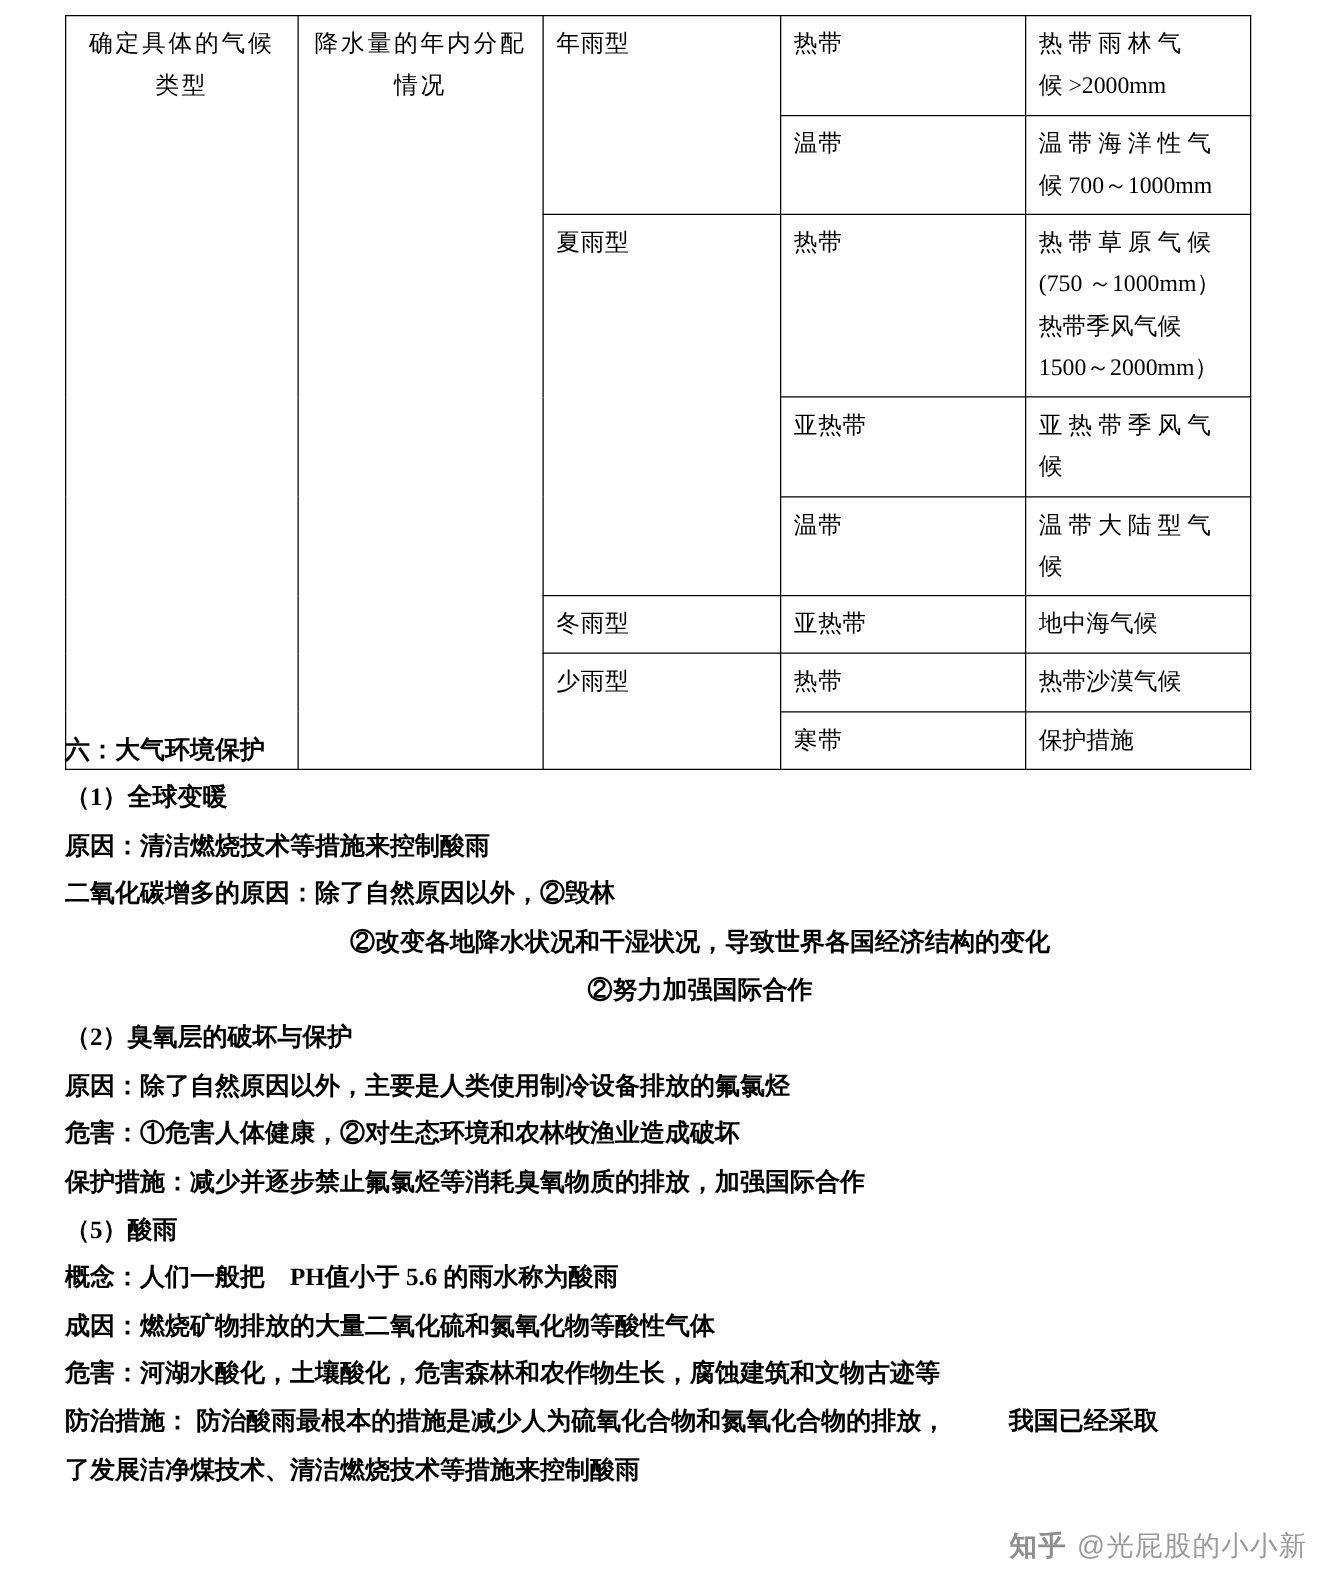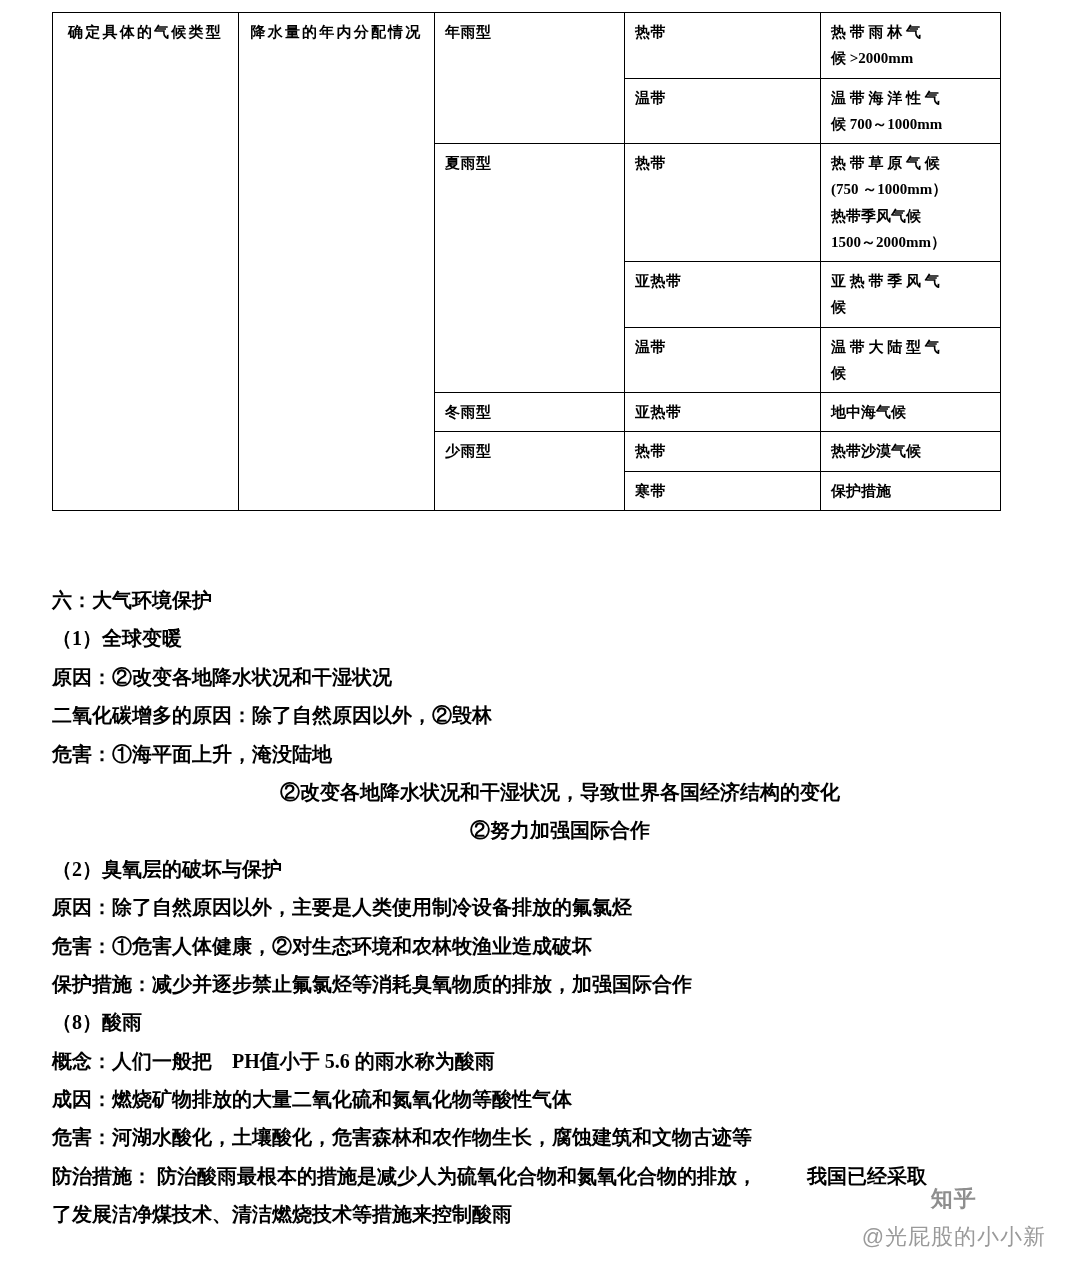--- a/index.html
+++ b/index.html
@@ -22,24 +22,23 @@
     width: 948px;
   }
   table.climate {
     border-collapse: collapse;
     width: 948px;
     table-layout: fixed;
   }
   table.climate td {
     border: 1px solid #000;
     padding: 6px 10px;
-    font-size: 15px;
+    font-size: 19px;
     line-height: 1.75;
     vertical-align: top;
-    font-weight: bold;
   }
   .col-a { width: 186px; }
   .col-b { width: 196px; }
   .col-c { width: 190px; }
   .col-d { width: 196px; }
   .col-e { width: 180px; }
 
   td.center-mid {
     text-align: center;
     vertical-align: middle;
@@ -73,21 +72,20 @@
     position: absolute;
     right: 22px;
     bottom: 16px;
     font-size: 22px;
     color: #9a9a9a;
     font-family: "Liberation Sans", sans-serif;
     letter-spacing: 1px;
     display: flex;
     align-items: center;
     gap: 8px;
-    flex-direction: column;
   }
   .wm-logo {
     font-weight: bold;
     color: #8e8e8e;
     font-size: 22px;
   }
 </style>
 </head>
 <body>
 
@@ -198,30 +196,29 @@
           <div class="nowrapline">保护措施</div>
         </td>
       </tr>
     </tbody>
   </table>
 </div>
 
 <div class="prose">
   <p class="indent-1">六：大气环境保护</p>
   <p class="indent-1">（1）全球变暖</p>
-  <p class="indent-1">原因：②改变各地降水状况和干湿状况</p>
+  <p class="indent-1">原因：清洁燃烧技术等措施来控制酸雨</p>
   <p class="indent-1">二氧化碳增多的原因：除了自然原因以外，②毁林</p>
-  <p class="indent-1">危害：①海平面上升，淹没陆地</p>
   <p class="indent-2">②改变各地降水状况和干湿状况，导致世界各国经济结构的变化</p>
   <p class="indent-2">②努力加强国际合作</p>
   <p class="indent-1">（2）臭氧层的破坏与保护</p>
   <p class="indent-1">原因：除了自然原因以外，主要是人类使用制冷设备排放的氟氯烃</p>
   <p class="indent-1">危害：①危害人体健康，②对生态环境和农林牧渔业造成破坏</p>
   <p class="indent-1">保护措施：减少并逐步禁止氟氯烃等消耗臭氧物质的排放，加强国际合作</p>
-  <p class="indent-1">（8）酸雨</p>
+  <p class="indent-1">（5）酸雨</p>
   <p class="indent-1">概念：人们一般把    PH值小于 5.6 的雨水称为酸雨</p>
   <p class="indent-1">成因：燃烧矿物排放的大量二氧化硫和氮氧化物等酸性气体</p>
   <p class="indent-1">危害：河湖水酸化，土壤酸化，危害森林和农作物生长，腐蚀建筑和文物古迹等</p>
   <p class="indent-1">防治措施： 防治酸雨最根本的措施是减少人为硫氧化合物和氮氧化合物的排放，          我国已经采取</p>
   <p class="indent-1">了发展洁净煤技术、清洁燃烧技术等措施来控制酸雨</p>
 </div>
 
 <div class="watermark">
   <span class="wm-logo">知乎</span>
   <span>@光屁股的小小新</span>

